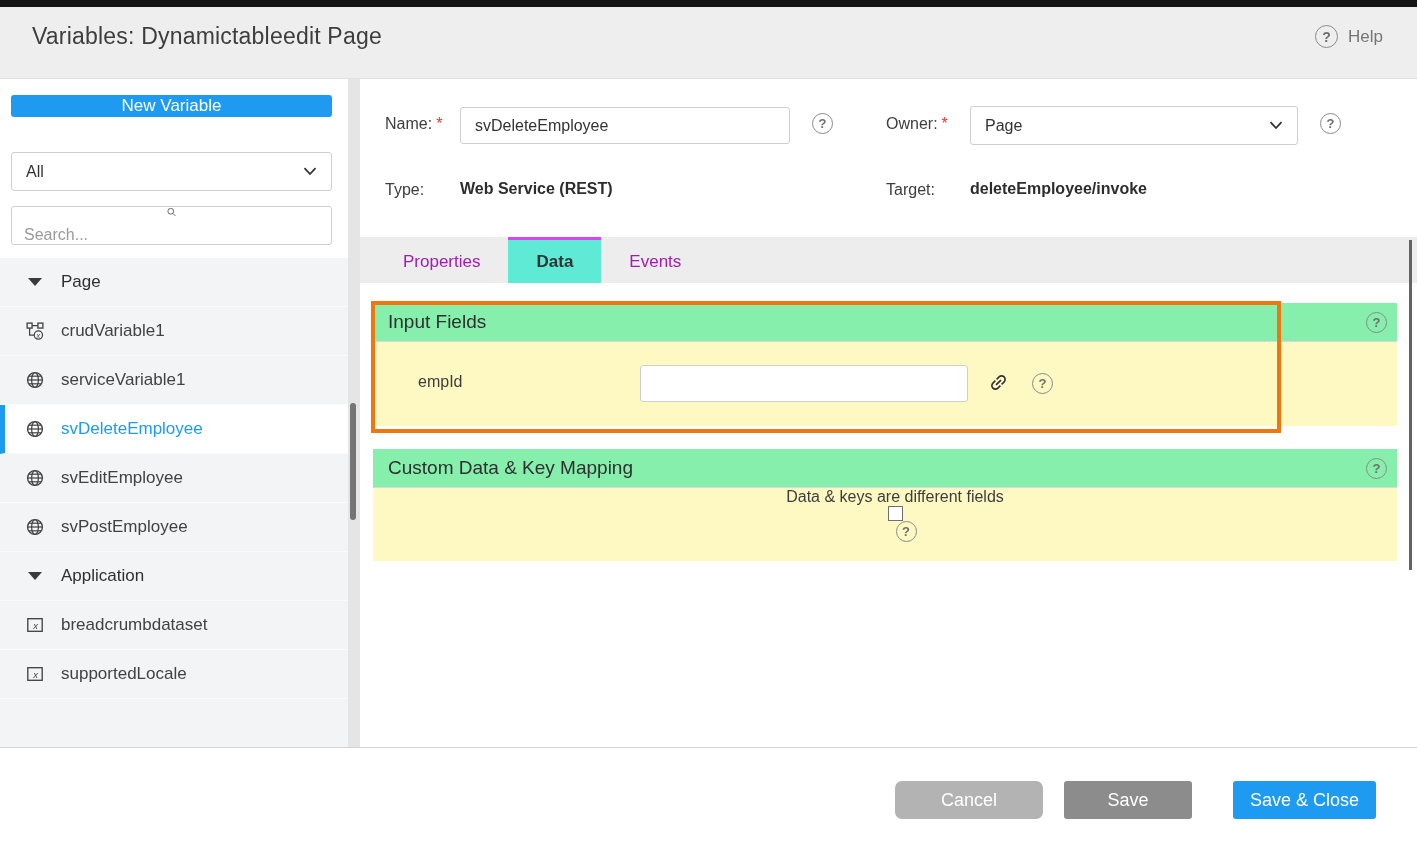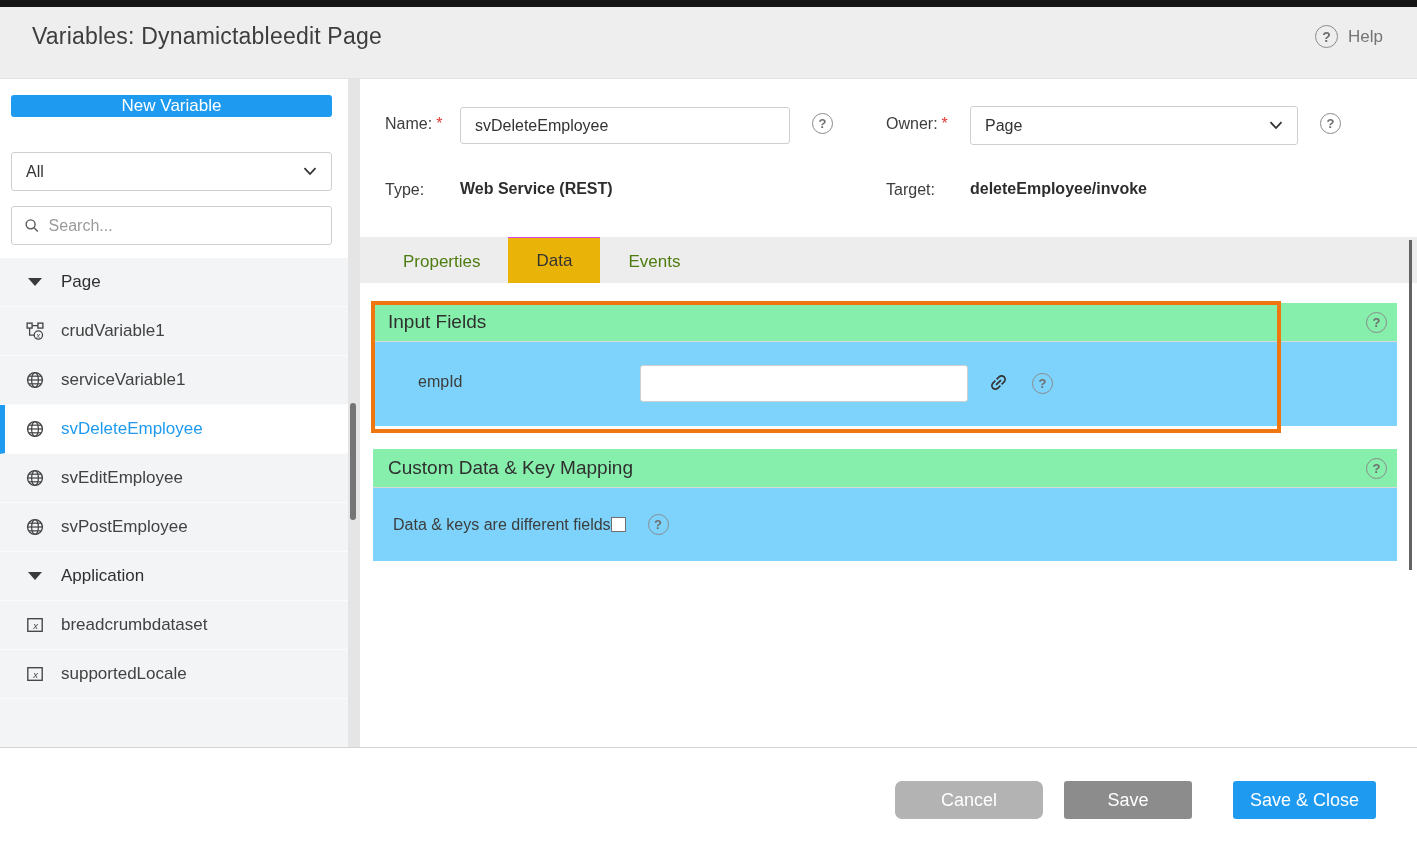--- a/index.html
+++ b/index.html
@@ -25,21 +25,21 @@
   
   .sidebar { position:relative; width:360px; height:100%; background:#fff; flex:none; }
   .nv-btn { position:absolute; left:11px; top:16px; width:321px; height:22px;
     background:#1e9af0; color:#fff; font-size:17px; border:none; border-radius:3px; cursor:pointer;
     font-family:"Liberation Sans", sans-serif; }
   .filter-select { position:absolute; left:11px; top:73px; width:321px; height:39px;
     background:#fff; border:1px solid #cfcfcf; border-radius:3px;
     display:flex; align-items:center; justify-content:space-between; padding:0 14px; font-size:16px; color:#333; cursor:pointer; }
   .search-box { position:absolute; left:11px; top:127px; width:321px; height:39px;
     background:#fff; border:1px solid #cfcfcf; border-radius:3px;
-    display:flex; align-items:center; padding:0 12px; gap:9px; }
+    display:flex; align-items:center; padding:0 12px; gap:9px;flex-direction:column; }
   .search-box input { border:none; outline:none; font-size:16px; color:#333; width:100%;
     font-family:"Liberation Sans", sans-serif; }
   .search-box input::placeholder { color:#9a9a9a; }
 
   .var-list { position:absolute; left:0; top:179px; width:348px; bottom:0; background:#f3f4f6; }
   .var-row { height:49px; display:flex; align-items:center; gap:16px; padding:0 14px 0 25px;
     border-bottom:1px solid #fafbfc; font-size:17px; color:#424242; cursor:pointer; background:#f3f4f6; }
   .var-row .ic { width:20px; display:flex; justify-content:center; flex:none; }
   .var-row.group { color:#2f2f2f; }
   .var-row.selected { background:#ffffff; border-left:5px solid #1e9af0; padding-left:20px; color:#1e9af0; }
@@ -58,45 +58,45 @@
   .name-input { position:absolute; left:100px; top:28px; width:330px; height:37px;
     border:1px solid #cfcfcf; border-radius:3px; padding:0 14px; font-size:16px; color:#333;
     font-family:"Liberation Sans", sans-serif; outline:none; }
   .owner-select { position:absolute; left:610px; top:27px; width:328px; height:39px;
     background:#fff; border:1px solid #cfcfcf; border-radius:3px; display:flex; align-items:center;
     justify-content:space-between; padding:0 14px; font-size:16px; color:#333; cursor:pointer; }
 
   
   .tab-strip { position:absolute; left:0; top:158px; right:0; height:46px; background:#ededed;
     display:flex; align-items:stretch; padding-left:15px; }
-  .tab { padding:0 28px; display:flex; align-items:center; font-size:17px; color:#4d7c0f;
+  .tab { padding:0 28px; display:flex; align-items:center; font-size:17px; color:#a21caf;
     cursor:pointer; border-top:3px solid transparent; }
-  .tab.active { background:#eab308; color:#333; border-top:1px solid #d946ef; }
+  .tab.active { background:#5eead4; color:#333; border-top:3px solid #d946ef;font-weight:bold; }
 
   
   .panel { position:absolute; left:13px; width:1024px; }
   .panel-header { height:39px; background:#86efac; border-bottom:1px solid #d9d9d9;
     display:flex; align-items:center; justify-content:space-between; padding:0 10px 0 15px; }
   .panel-title { font-size:19px; color:#2f2f2f; }
-  .panel-body { background:#7dd3fc; }
+  .panel-body { background:#fef9c3; }
 
   .panel-input-fields { top:224px; }
   .panel-input-fields .panel-body { height:84px; position:relative; }
   .fld-label { position:absolute; left:45px; top:31px; font-size:16px; color:#3d3d3d; }
   .fld-input { position:absolute; left:267px; top:23px; width:328px; height:37px;
     border:1px solid #cfcfcf; border-radius:3px; background:#fff; padding:0 12px; font-size:15px;
     font-family:"Liberation Sans", sans-serif; outline:none; }
   .fld-link { position:absolute; left:615px; top:30px; cursor:pointer; }
   .fld-help { position:absolute; left:659px; top:31px; }
 
   .hl-orange { position:absolute; left:11px; top:222px; width:910px; height:132px;
     border:4px solid #f0770f; pointer-events:none; z-index:5; }
 
   .panel-custom { top:370px; }
-  .panel-custom .panel-body { height:73px; display:flex; align-items:center; padding-left:20px; }
+  .panel-custom .panel-body { height:73px; display:flex; align-items:center; padding-left:20px;flex-direction:column; }
   .chk-label { font-size:16px; color:#3d3d3d; }
   .checkbox { width:15px; height:15px; border:1.5px solid #6f6f6f; background:#fff; display:inline-block;
     vertical-align:-2px; cursor:pointer; }
   .panel-custom .qicon { margin-left:22px; }
 
   .main-scroll-thumb { position:absolute; left:1049px; top:161px; width:3px; height:330px; background:#636363; }
 
   
   .footer { position:relative; height:98px; background:#fff; border-top:1px solid #d4d4d4; }
   .btn { position:absolute; top:33px; height:38px; border:none; border-radius:3px; color:#fff;

